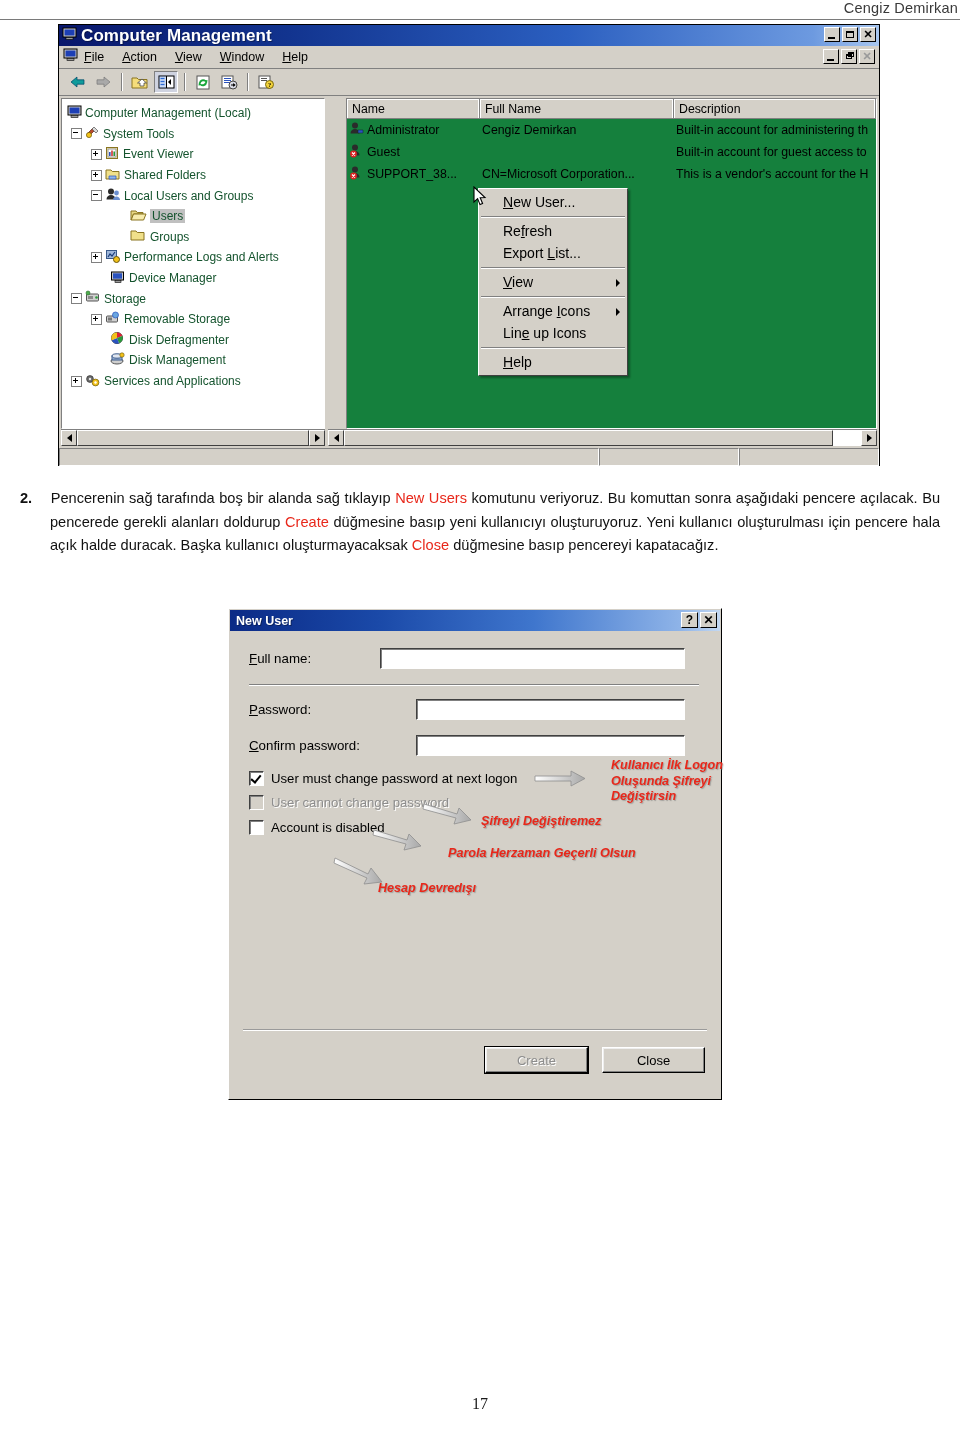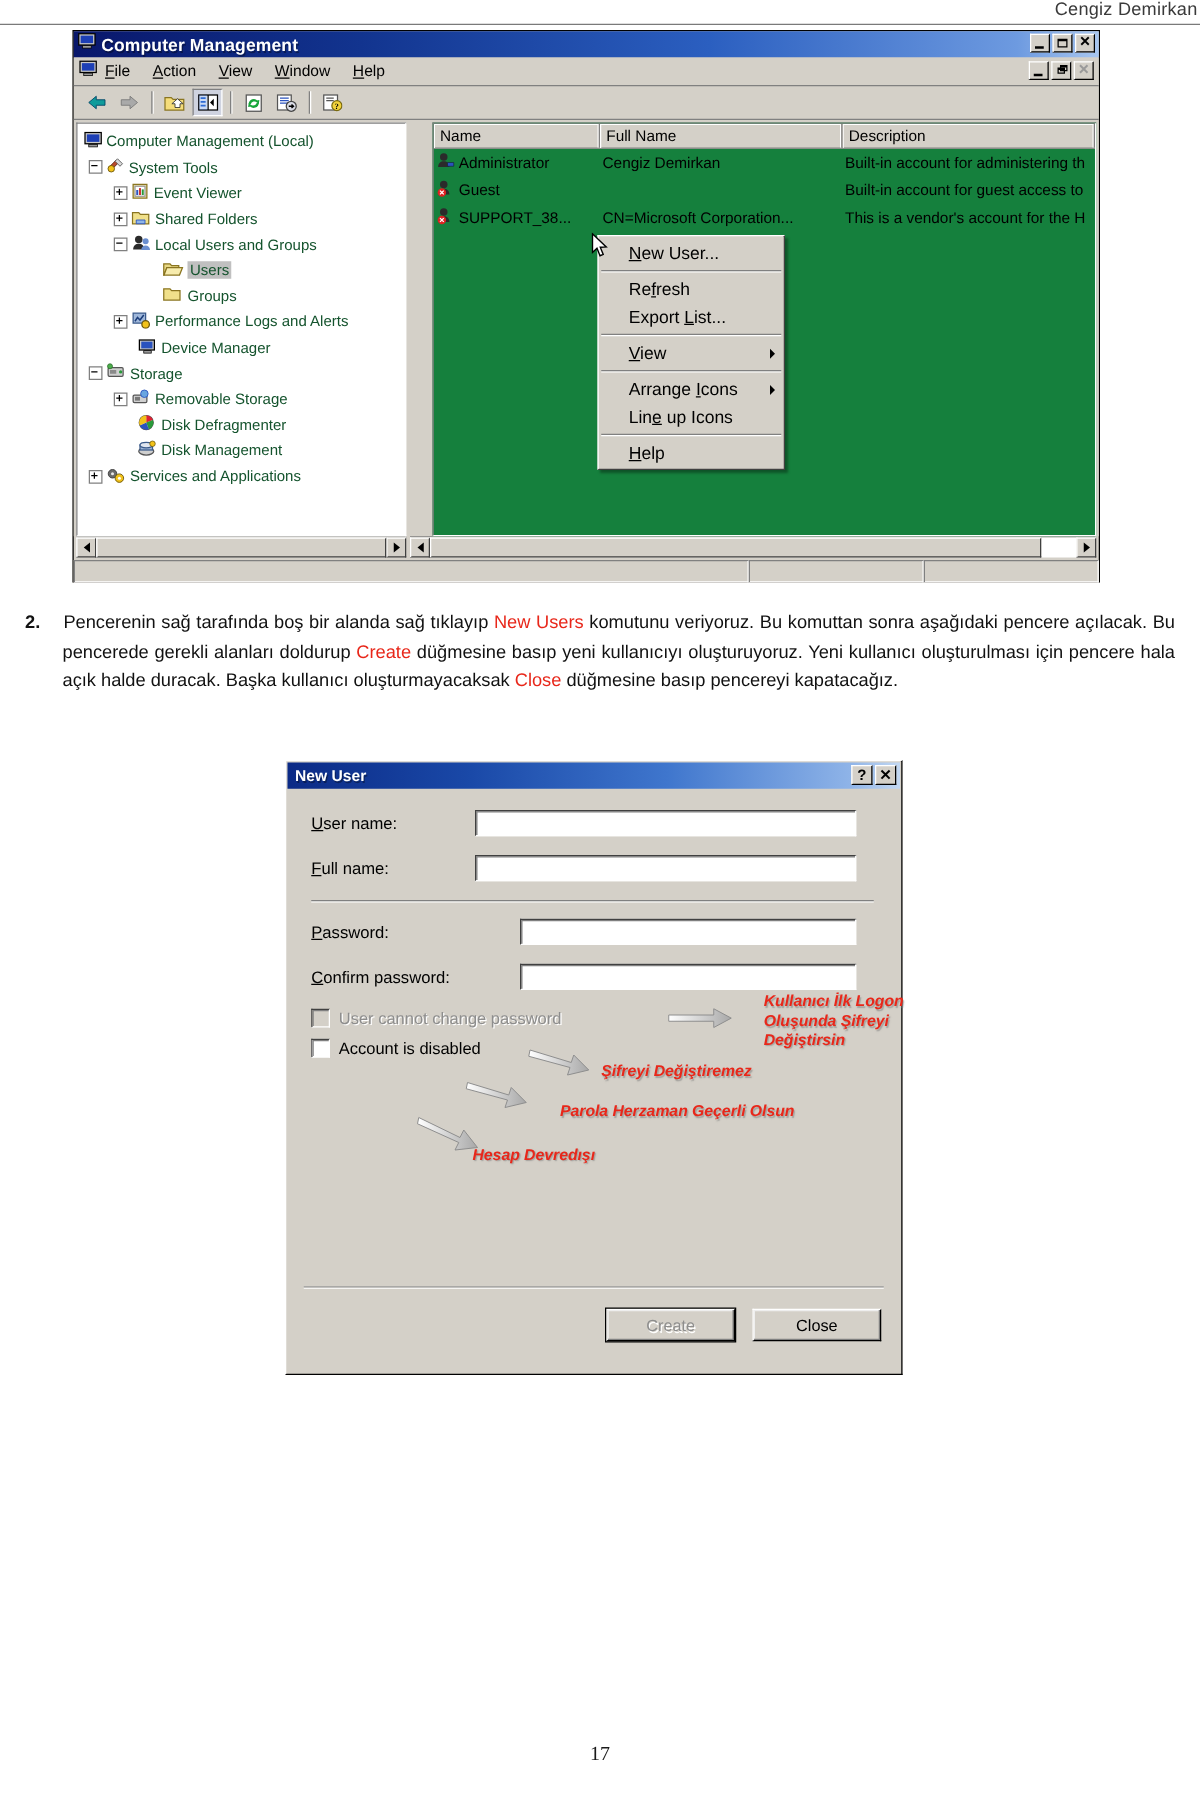--- a/index.html
+++ b/index.html
@@ -26,21 +26,21 @@
     background:#d4d0c8;border:1px solid #000;
     box-sizing:border-box;
   }
   .cm-titlebar{
     height:21px;
     background:linear-gradient(to right,#09176b 0%,#12348f 28%,#2b5fc0 62%,#6d9ae0 92%,#a8c6ef 100%);
     display:flex;align-items:center;position:relative;
   }
   .cm-titlebar .tb-icon{margin:0 4px 0 3px;}
   .cm-titlebar .tb-text{
-    color:#fff;font-size:14px;font-weight:bold;letter-spacing:.1px;
+    color:#fff;font-size:17px;font-weight:bold;letter-spacing:.1px;
     text-shadow:1px 1px 0 rgba(0,0,0,.35);
   }
   .winbtns{position:absolute;right:3px;top:2px;display:flex;gap:2px;}
   .winbtn{
     width:16px;height:15px;background:#d4d0c8;
     border:1px solid;border-color:#fff #000 #000 #fff;
     position:relative;box-sizing:border-box;
   }
   .winbtn.disabled{color:#9a9a9a;}
   .wb-min::after{content:"";position:absolute;left:3px;bottom:2px;width:7px;height:2px;background:#000;}
@@ -622,40 +622,40 @@
   <div class="dlg-title">
     <span class="t">New User</span>
     <div class="btns">
       <div class="dbtn">?</div>
       <div class="dbtn">✕</div>
     </div>
   </div>
 
   <div class="dlg-body">
     <div class="frow">
-      <div class="flabel" style="width:131px"><u class="ak">U</u>ser name:</div>
-      <input class="finput" style="width: 305px;" value="">
-    </div>
-    <div class="frow">
       <div class="flabel" style="width:131px"><u class="ak">F</u>ull name:</div>
       <input class="finput" style="width: 305px;" value="">
     </div>
 
     <div class="dsep"></div>
 
     <div class="frow">
       <div class="flabel" style="width:167px"><u class="ak">P</u>assword:</div>
       <input class="finput" type="password" style="width: 269px;" value="">
     </div>
     <div class="frow" style="margin-bottom:10px">
       <div class="flabel" style="width:167px"><u class="ak">C</u>onfirm password:</div>
       <input class="finput" type="password" style="width: 269px;" value="">
     </div>
 
     <div style="position:relative;height:120px;">
+      <div class="cbrow">
+        <span class="cbox checked"></span>
+        <span class="cbtext">User must change password at next logon</span>
+      </div>
       <div class="cbrow">
         <span class="cbox disabled"></span>
         <span class="cbtext dim">User cannot change password</span>
       </div>
       <div class="cbrow">
         <span class="cbox"></span>
         <span class="cbtext">Account is disabled</span>
       </div>
 
       <svg style="position:absolute;left:0;top:-4px;width:460px;height:136px;pointer-events:none">

